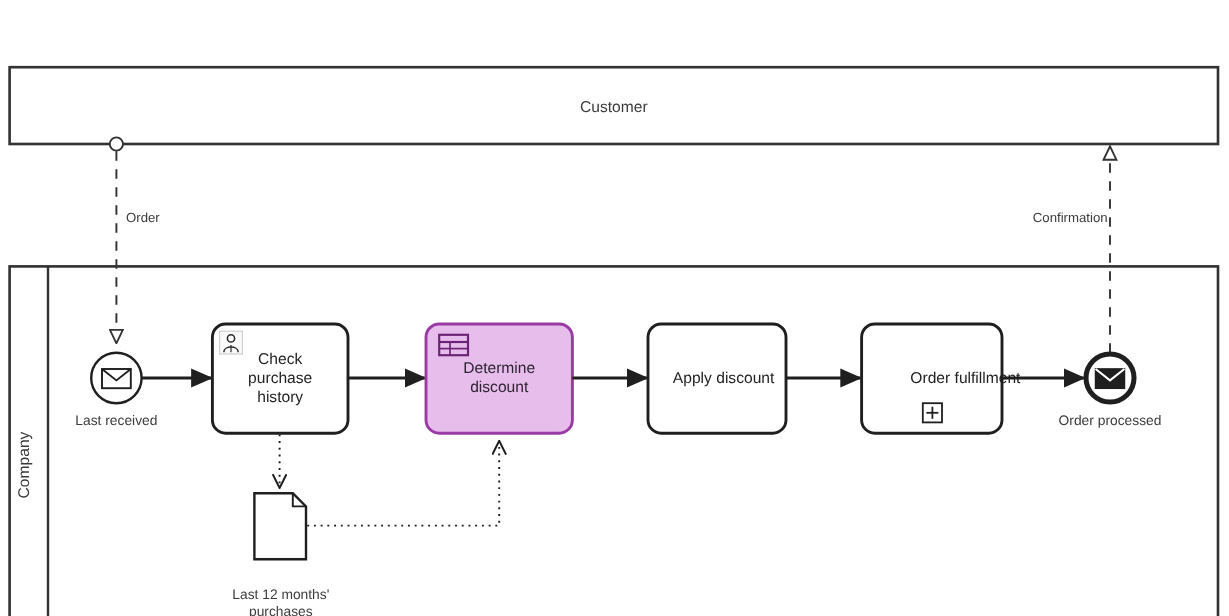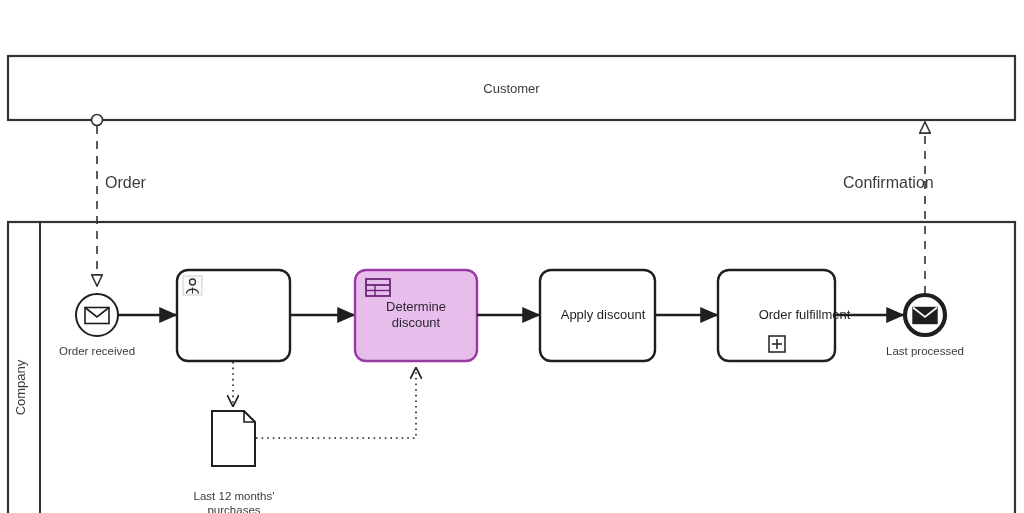--- a/index.html
+++ b/index.html
@@ -39,21 +39,21 @@
   }
   .lbl-task {
     font-size: 13px;
     color: #1f1f1f;
     line-height: 16px;
   }
   .lbl-task-purple {
     color: #2e2433;
   }
   .lbl-flow {
-    font-size: 16px;
+    font-size: 11px;
     color: #3c3c3c;
   }
   .lbl-event {
     font-size: 11.5px;
     color: #3c3c3c;
   }
   .lbl-data {
     font-size: 11.5px;
     color: #3c3c3c;
     line-height: 14px;
@@ -174,24 +174,27 @@
   <div class="lbl lbl-pool" style="left:8px; top:33px; width:1007px;">Customer</div>
 
   <div style="position:absolute; left:-125px; top:332px; width:290px; height:16px;">
     <div class="lbl lbl-pool rot" style="left:0; top:0; width:290px;">Company</div>
   </div>
 
   <div class="lbl lbl-flow" style="left:105px; top:127px; width:80px; text-align:left;">Order</div>
 
   <div class="lbl lbl-flow" style="left:843px; top:127px; width:80px; text-align:right;">Confirmation</div>
 
-  <div class="lbl lbl-event" style="left:27px; top:296px; width:140px;">Order received</div>
-
-  <div class="lbl lbl-event" style="left:855px; top:296px; width:140px;">Last processed</div>
-
+  <div class="lbl lbl-event" style="left:27px; top:296px; width:140px;">Last received</div>
+
+  <div class="lbl lbl-event" style="left:855px; top:296px; width:140px;">Order processed</div>
+
+  <div class="lbl lbl-task" style="left:180px; top:243px; width:107px;">Check
+purchase
+history</div>
 
   <div class="lbl lbl-task lbl-task-purple" style="left:358px; top:251px; width:116px;">Determine
 discount</div>
 
   <div class="lbl lbl-task" style="left:542px; top:259px; width:122px;">Apply discount</div>
 
   <div class="lbl lbl-task" style="left:748px; top:259px; width:113px;">Order fulfillment</div>
 
   <div class="lbl lbl-data" style="left:166px; top:441px; width:136px;">Last 12 months'
 purchases</div>

